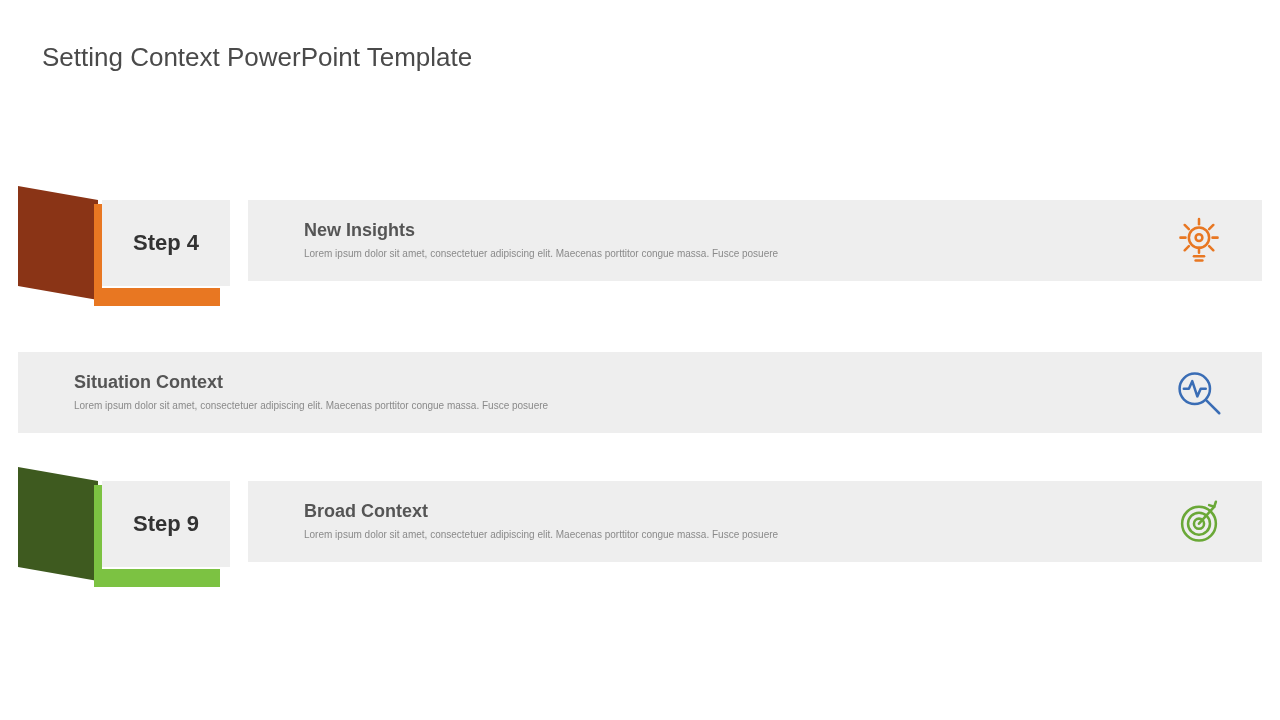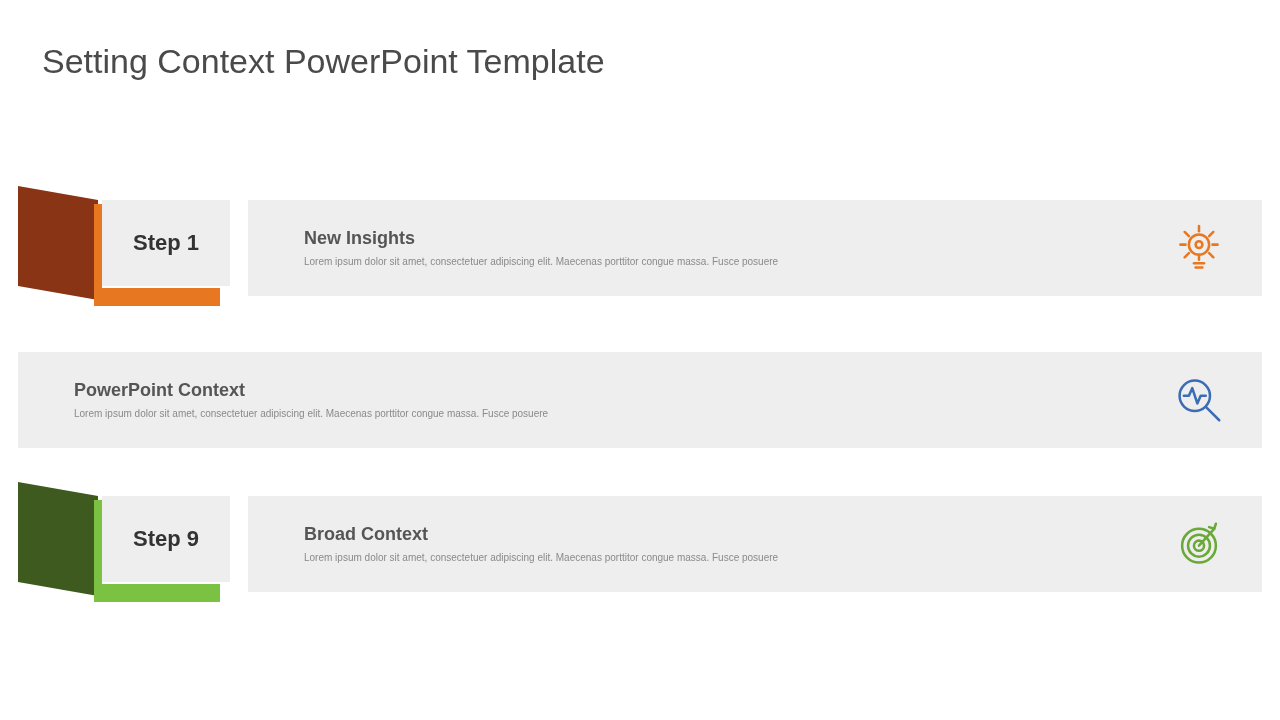--- a/index.html
+++ b/index.html
@@ -8,21 +8,21 @@
     height: 720px;
     background: #ffffff;
     font-family: "Segoe UI", Arial, sans-serif;
     color: #333;
     position: relative;
   }
   .slide-title {
     position: absolute;
     top: 42px;
     left: 42px;
-    font-size: 34px;
+    font-size: 26px;
     font-weight: 400;
     color: #4a4a4a;
   }
   .rows {
     position: absolute;
     top: 200px;
     left: 0;
     right: 0;
   }
   .row {
@@ -80,21 +80,21 @@
     font-size: 22px;
     color: #333333;
   }
 
   
   .content-bar {
     margin-left: 18px;
     flex: 1;
     margin-right: 18px;
     background: #eeeeee;
-    height: 96px;
+    height: 81px;
     padding: 18px 56px 18px 56px;
     display: flex;
     align-items: center;
     position: relative;
   }
   .content-text {
     flex: 1;
     padding-right: 80px;
   }
   .content-heading {
@@ -142,21 +142,21 @@
 
 <div class="slide-title">Setting Context PowerPoint Template</div>
 
 <div class="rows">
 
   <div class="row row-1">
     <div class="step-block">
       <div class="step-wedge-back"></div>
       <div class="step-accent-right"></div>
       <div class="step-accent-below"></div>
-      <div class="step-label-card">Step 1</div>
+      <div class="step-label-card">Step 4</div>
     </div>
     <div class="content-bar">
       <div class="content-text">
         <div class="content-heading">New Insights</div>
         <div class="content-body">Lorem ipsum dolor sit amet, consectetuer adipiscing elit. Maecenas porttitor congue massa. Fusce posuere</div>
       </div>
       <div class="row-icon">
         <svg viewBox="0 0 64 64" stroke-width="3" stroke-linecap="round" stroke-linejoin="round">
           <circle cx="32" cy="28" r="12"></circle>
           <circle cx="32" cy="28" r="4"></circle>
@@ -171,21 +171,21 @@
           <line x1="15" y1="43" x2="20" y2="38"></line>
           <line x1="44" y1="38" x2="49" y2="43"></line>
         </svg>
       </div>
     </div>
   </div>
 
   <div class="row row-2">
     <div class="content-bar">
       <div class="content-text">
-        <div class="content-heading">PowerPoint Context</div>
+        <div class="content-heading">Situation Context</div>
         <div class="content-body">Lorem ipsum dolor sit amet, consectetuer adipiscing elit. Maecenas porttitor congue massa. Fusce posuere</div>
       </div>
       <div class="row-icon">
         <svg viewBox="0 0 64 64" stroke-width="3" stroke-linecap="round" stroke-linejoin="round">
           <circle cx="27" cy="27" r="18"></circle>
           <line x1="41" y1="41" x2="56" y2="56"></line>
           <polyline points="14,27 20,27 24,18 30,36 34,27 40,27"></polyline>
         </svg>
       </div>
     </div>

